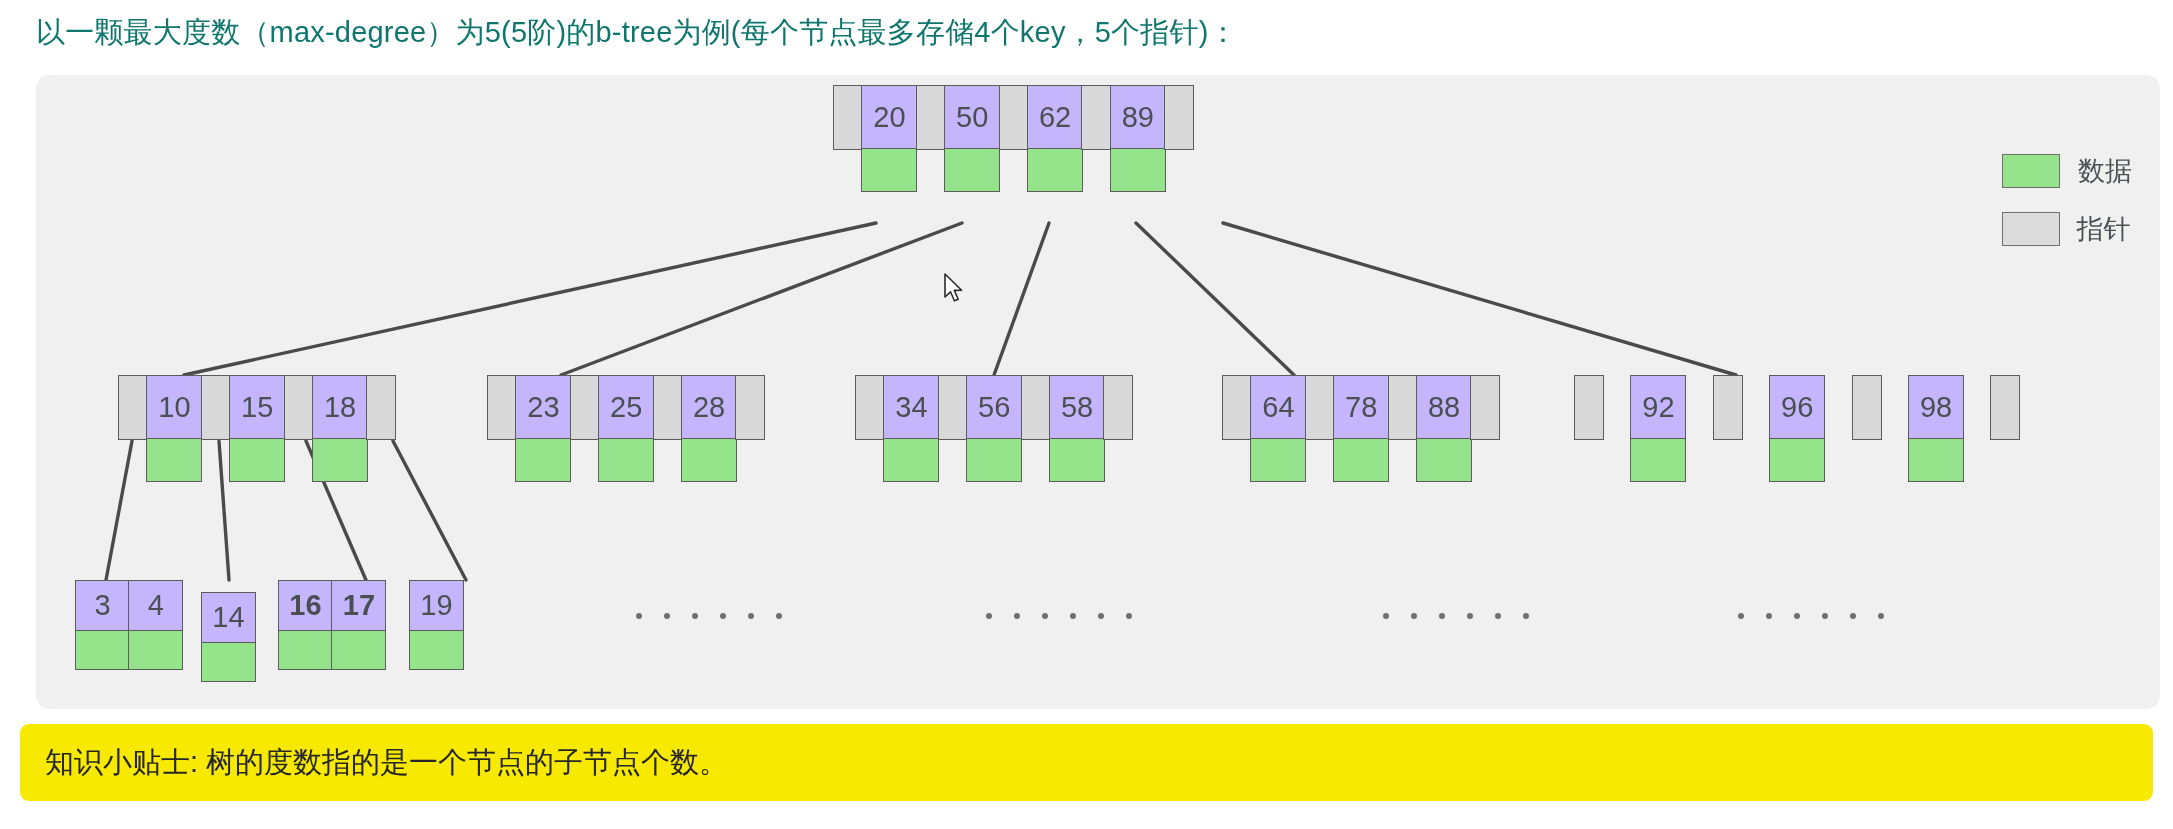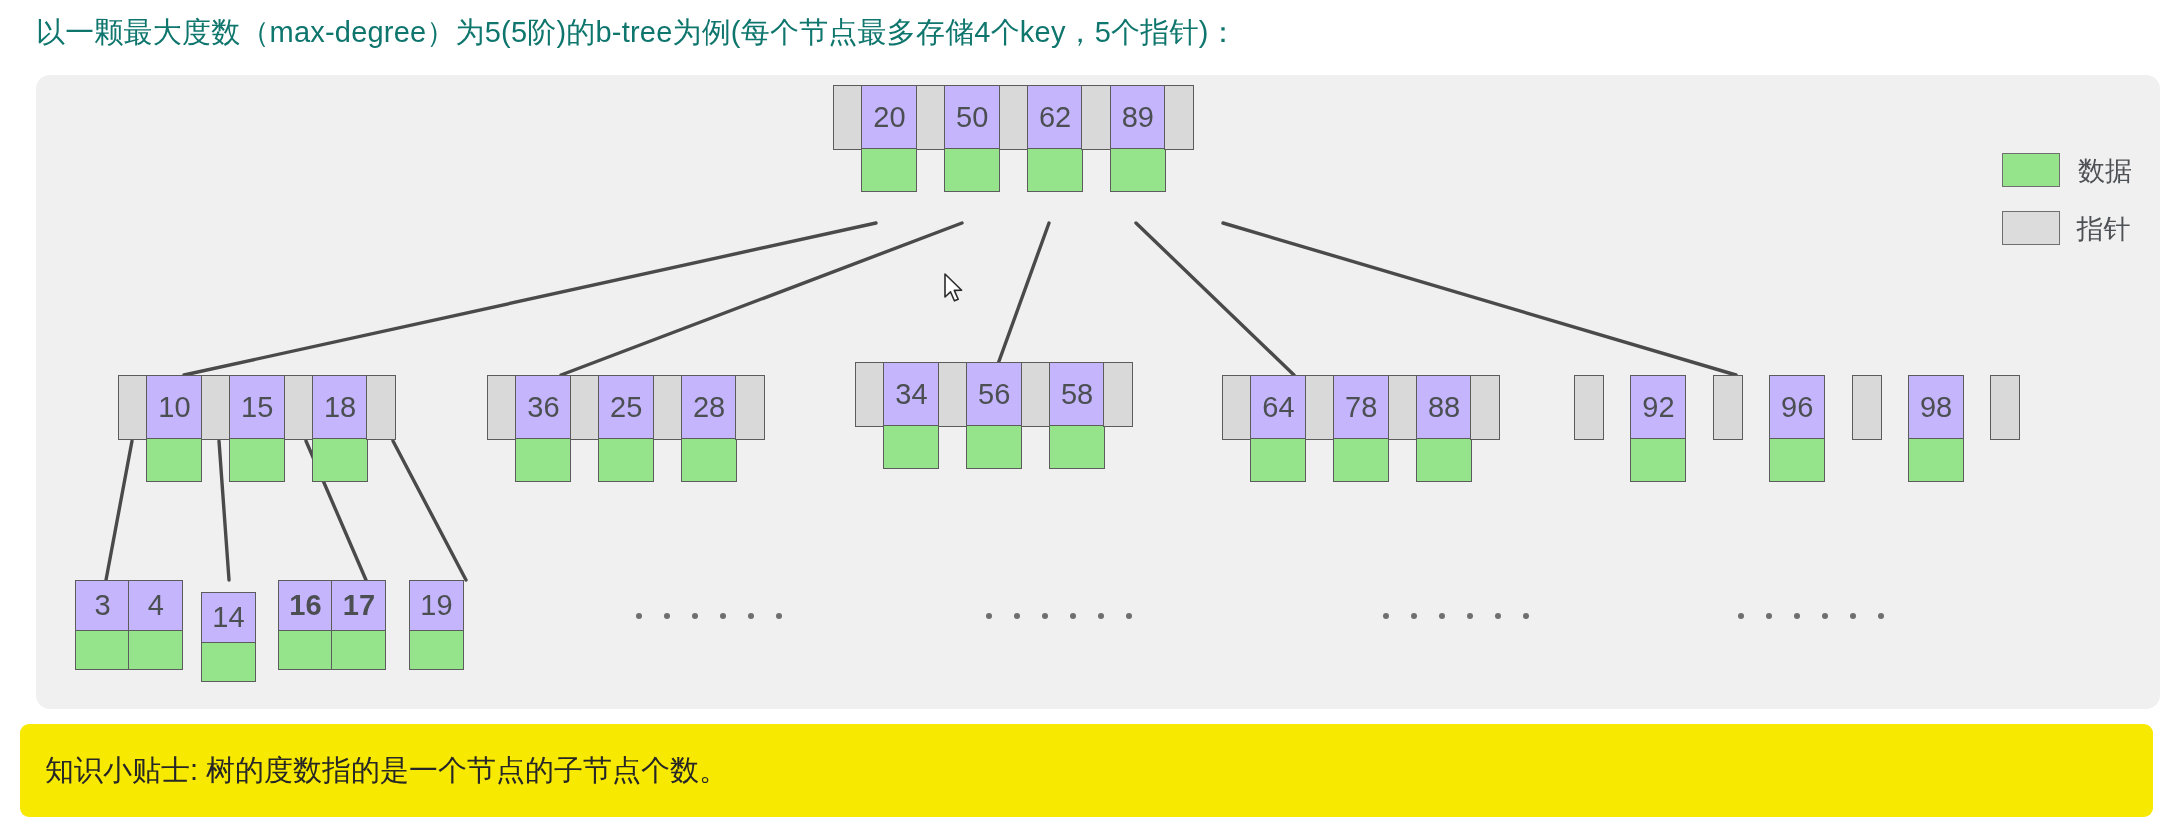--- a/index.html
+++ b/index.html
@@ -123,20 +123,21 @@
     position: absolute;
     right: 28px;
     top: 78px;
     display: flex;
     flex-direction: column;
     gap: 22px;
   }
   .legend-row {
     display: flex;
     flex-direction: row;
+    align-items: center;
     gap: 18px;
   }
   .legend-swatch {
     width: 58px;
     height: 34px;
     border: 1.6px solid #6f6f6f;
     box-sizing: border-box;
   }
   .legend-swatch.data  { background: #95e48b; }
   .legend-swatch.ptr   { background: #dcdcdc; }
@@ -145,21 +146,21 @@
     color: #4d5155;
     white-space: nowrap;
   }
 
   
   #tip-bar {
     position: absolute;
     left: 20px;
     top: 724px;
     width: 2133px;
-    height: 93px;
+    height: 77px;
     background: #f7e900;
     border-radius: 9px;
     display: flex;
     align-items: center;
   }
   #tip-text {
     margin-left: 25px;
     font-size: 29px;
     color: #262626;
     white-space: nowrap;
@@ -252,42 +253,42 @@
         </div>
         <div class="cellcol">
           <div class="ptr"></div>
         </div>
       </div>
       <div class="node" style="left: 451px; top: 300px;">
         <div class="cellcol">
           <div class="ptr"></div>
         </div>
         <div class="cellcol">
-          <div class="keycell">36</div>
+          <div class="keycell">23</div>
           <div class="datacell"></div>
         </div>
         <div class="cellcol">
           <div class="ptr"></div>
         </div>
         <div class="cellcol">
           <div class="keycell">25</div>
           <div class="datacell"></div>
         </div>
         <div class="cellcol">
           <div class="ptr"></div>
         </div>
         <div class="cellcol">
           <div class="keycell">28</div>
           <div class="datacell"></div>
         </div>
         <div class="cellcol">
           <div class="ptr"></div>
         </div>
       </div>
-      <div class="node" style="left: 819px; top: 287px;">
+      <div class="node" style="left: 819px; top: 300px;">
         <div class="cellcol">
           <div class="ptr"></div>
         </div>
         <div class="cellcol">
           <div class="keycell">34</div>
           <div class="datacell"></div>
         </div>
         <div class="cellcol">
           <div class="ptr"></div>
         </div>

